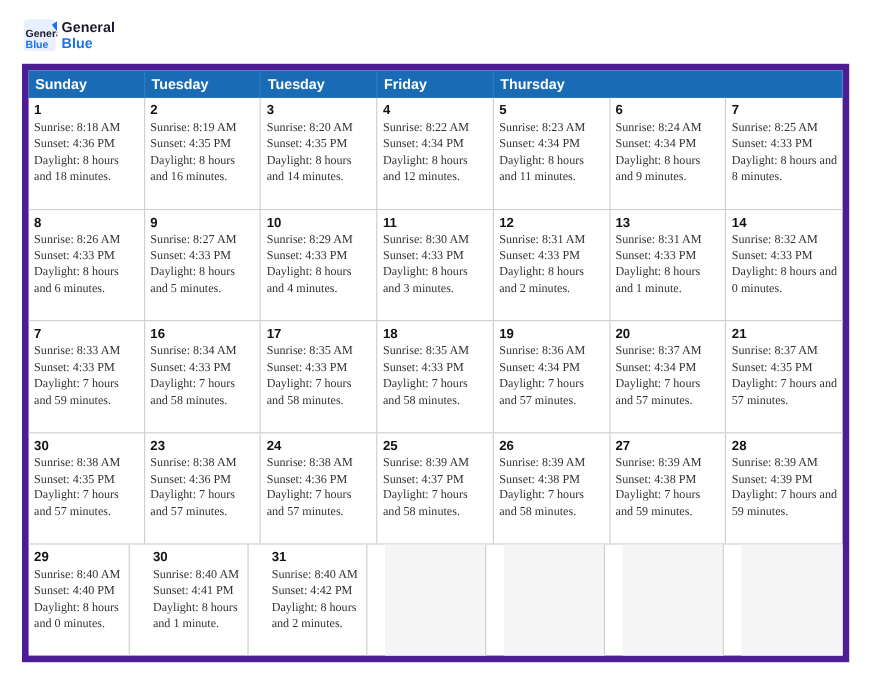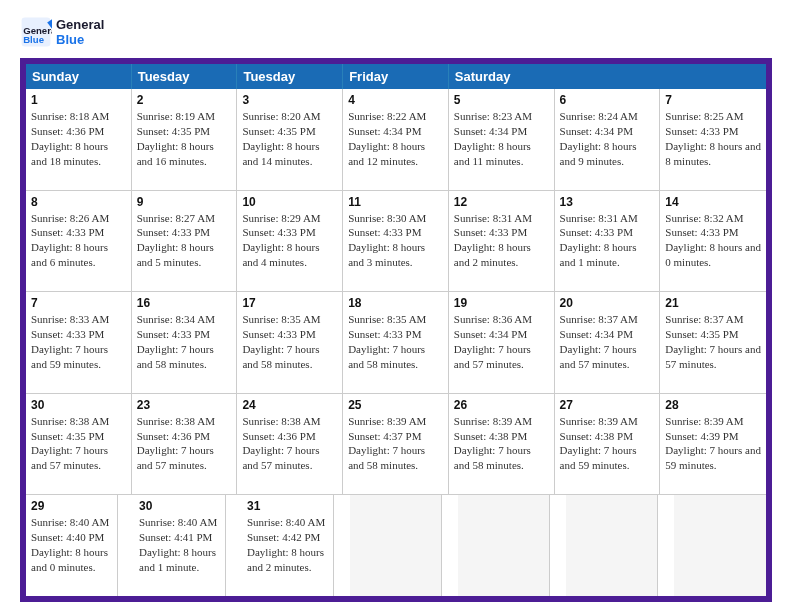--- a/index.html
+++ b/index.html
@@ -120,21 +120,21 @@
       <div class="location"></div>
     </div>
   </div>
 
   <div class="calendar">
     <div class="cal-header">
       <div class="cal-header-cell">Sunday</div>
       <div class="cal-header-cell">Tuesday</div>
       <div class="cal-header-cell">Tuesday</div>
       <div class="cal-header-cell">Friday</div>
-      <div class="cal-header-cell">Saturday</div>
+      <div class="cal-header-cell">Thursday</div>
     </div>
     <div class="cal-body" id="cal-body">
     <div class="cal-row">
           <div class="cal-cell"><span class="day-num">1</span><span class="info">Sunrise: 8:18 AM<br>Sunset: 4:36 PM<br>Daylight: 8 hours and 18 minutes.</span></div>
           <div class="cal-cell"><span class="day-num">2</span><span class="info">Sunrise: 8:19 AM<br>Sunset: 4:35 PM<br>Daylight: 8 hours and 16 minutes.</span></div>
           <div class="cal-cell"><span class="day-num">3</span><span class="info">Sunrise: 8:20 AM<br>Sunset: 4:35 PM<br>Daylight: 8 hours and 14 minutes.</span></div>
           <div class="cal-cell"><span class="day-num">4</span><span class="info">Sunrise: 8:22 AM<br>Sunset: 4:34 PM<br>Daylight: 8 hours and 12 minutes.</span></div>
           <div class="cal-cell"><span class="day-num">5</span><span class="info">Sunrise: 8:23 AM<br>Sunset: 4:34 PM<br>Daylight: 8 hours and 11 minutes.</span></div>
           <div class="cal-cell"><span class="day-num">6</span><span class="info">Sunrise: 8:24 AM<br>Sunset: 4:34 PM<br>Daylight: 8 hours and 9 minutes.</span></div>
           <div class="cal-cell"><span class="day-num">7</span><span class="info">Sunrise: 8:25 AM<br>Sunset: 4:33 PM<br>Daylight: 8 hours and 8 minutes.</span></div>

